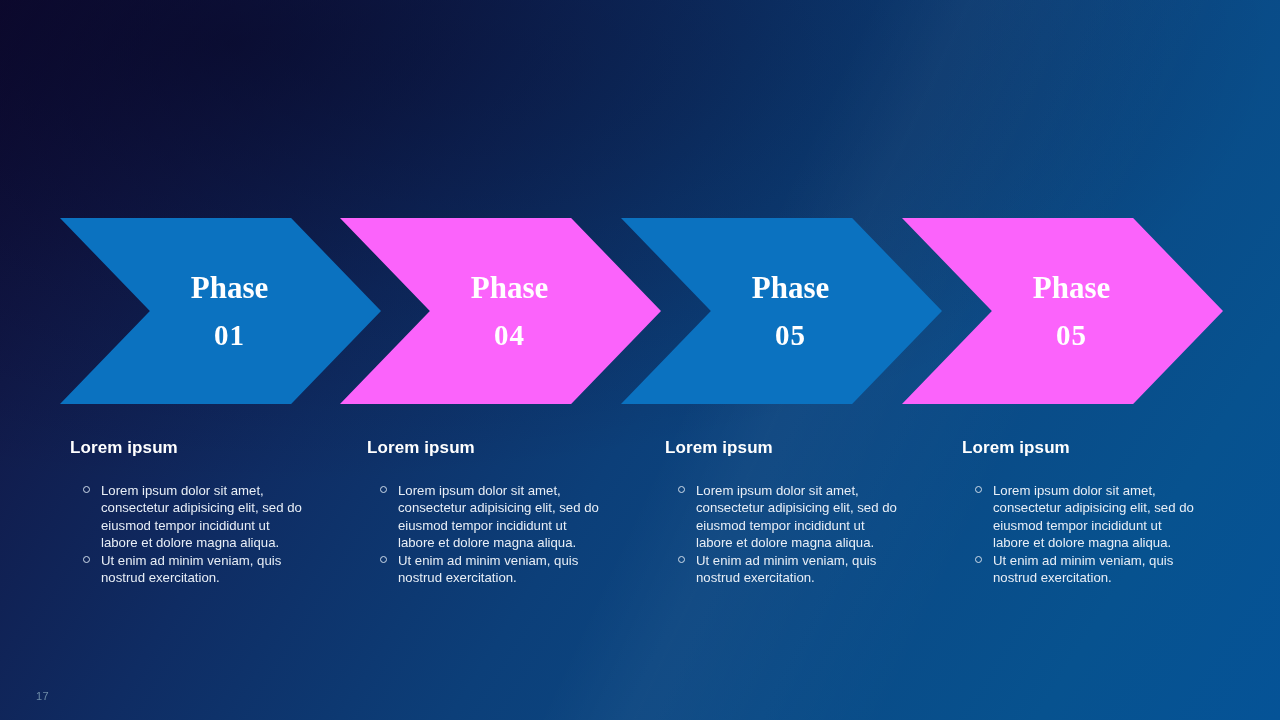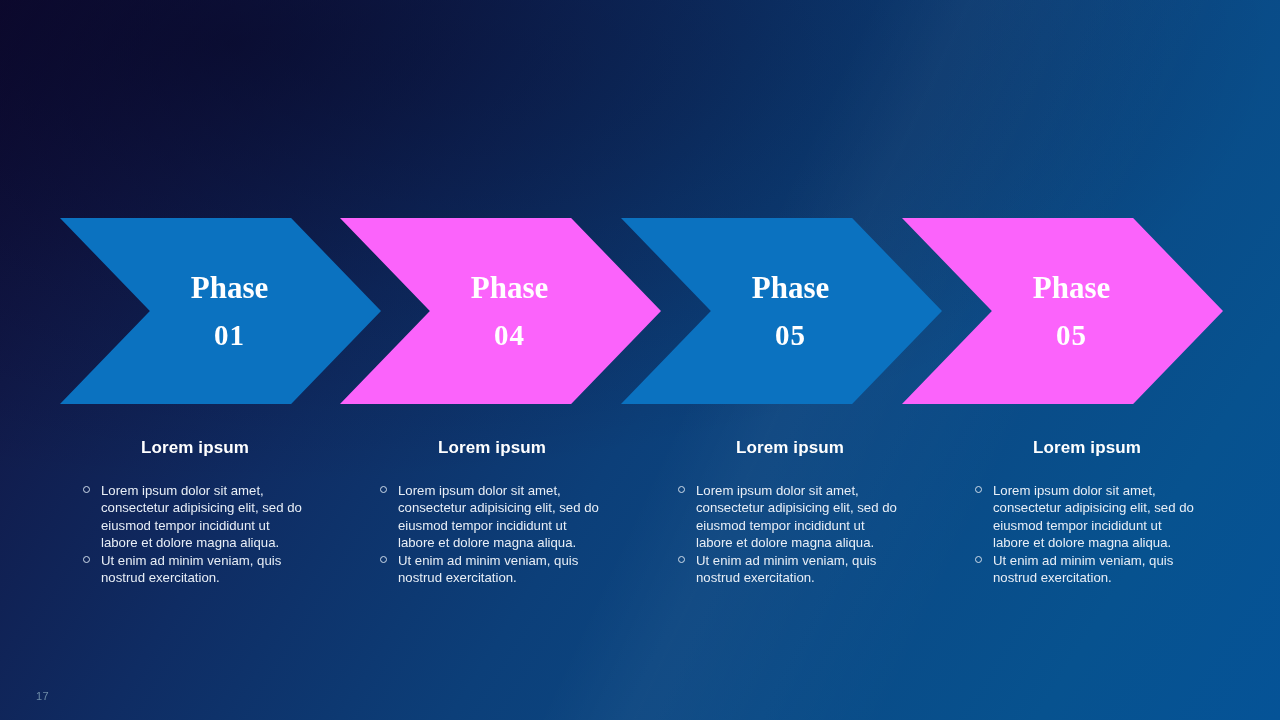--- a/index.html
+++ b/index.html
@@ -103,21 +103,20 @@
   .col {
     position: absolute;
     top: 438px;
     width: 250px;
   }
   .col-heading {
     font-family: "Liberation Sans", sans-serif;
     font-weight: bold;
     font-size: 17px;
     color: #ffffff;
-    text-align: center;
     letter-spacing: 0.1px;
     margin-bottom: 24px;
   }
   .bullets {
     list-style: none;
     margin: 12px;
     padding: 0;
   }
   .bullets li {
     position: relative;

